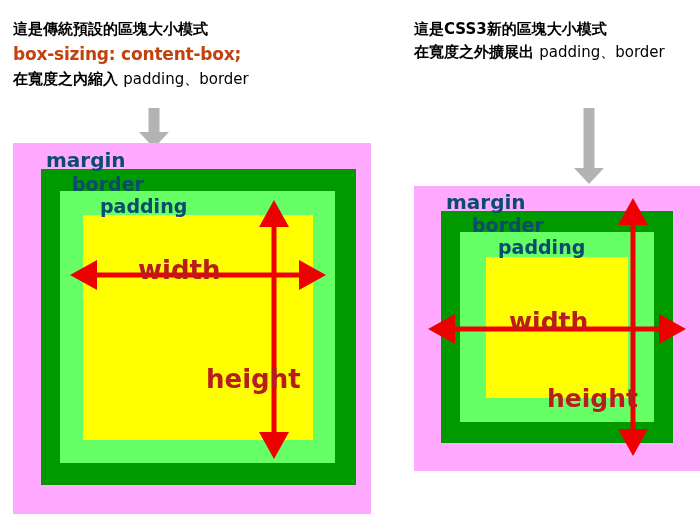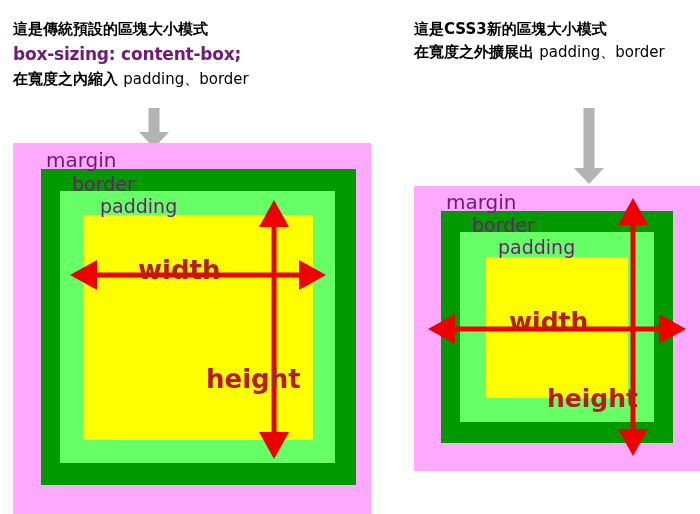--- a/index.html
+++ b/index.html
@@ -13,21 +13,21 @@
   .stage{position:absolute;left:0;top:0;width:700px;height:514px;}
 
   
   .caption{position:absolute;}
   .cap-line{
     white-space:nowrap;
     line-height:1.55;
     color:#000000;
   }
   .cap-plain{font-size:15px;font-weight:700;}
-  .cap-code{font-size:17px;font-weight:700;color:#701a75;
+  .cap-code{font-size:17px;font-weight:700;color:#c2410c;
             font-family:"DejaVu Sans","Liberation Sans",sans-serif;
             letter-spacing:-0.2px;}
   .cap-mix{font-size:15px;font-weight:700;}
   .cap-mix .mono{font-weight:400;font-size:15px;}
 
   #caption-left{left:13px;top:18px;}
   #caption-right{left:414px;top:18px;}
 
   
   .grey-arrow{position:absolute;}
@@ -44,21 +44,21 @@
   #grey-arrow-left .shaft{height:24px;}
   #grey-arrow-left .head{top:24px;}
   #grey-arrow-right{left:574px;top:108px;width:30px;height:76px;}
   #grey-arrow-right .shaft{height:60px;}
   #grey-arrow-right .head{top:60px;}
 
   
   .boxdiag{position:absolute;}
   .layer{position:absolute;}
   .lbl{
-    position:absolute;font-weight:400;color:#701a75;white-space:nowrap;
+    position:absolute;font-weight:700;color:#0c4a6e;white-space:nowrap;
   }
 
   
   #diagram-left{left:13px;top:143px;width:358px;height:371px;}
   #diagram-left .margin-layer{left:0;top:0;width:358px;height:371px;background:#ffaaff;}
   #diagram-left .border-layer{left:28px;top:26px;width:315px;height:316px;background:#009900;}
   #diagram-left .padding-layer{left:47px;top:48px;width:275px;height:272px;background:#66ff66;}
   #diagram-left .content-layer{left:70px;top:72px;width:230px;height:225px;background:#ffff00;}
   #diagram-left .lbl-margin{left:33px;top:5px;font-size:20px;}
   #diagram-left .lbl-border{left:59px;top:30px;font-size:19px;}

